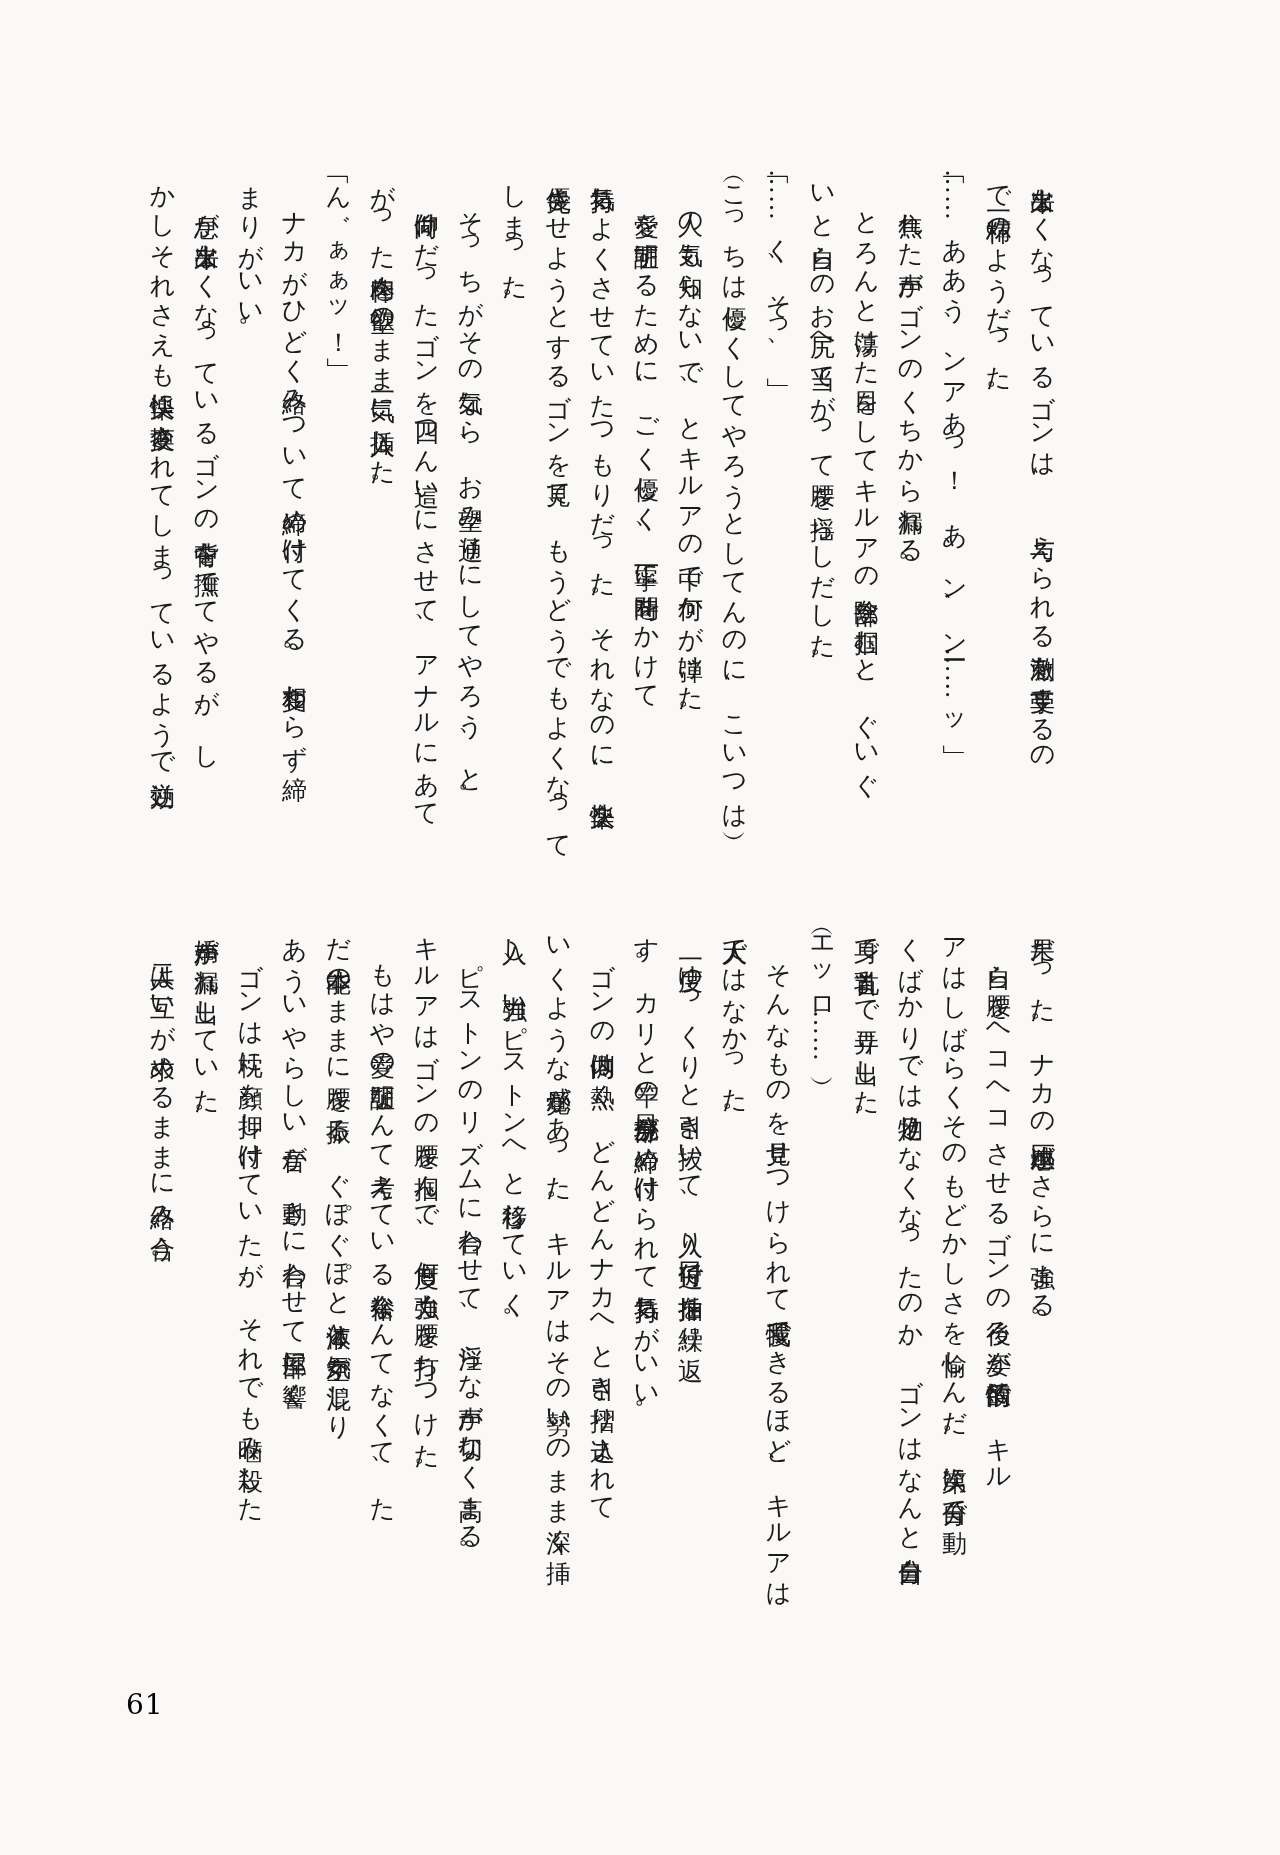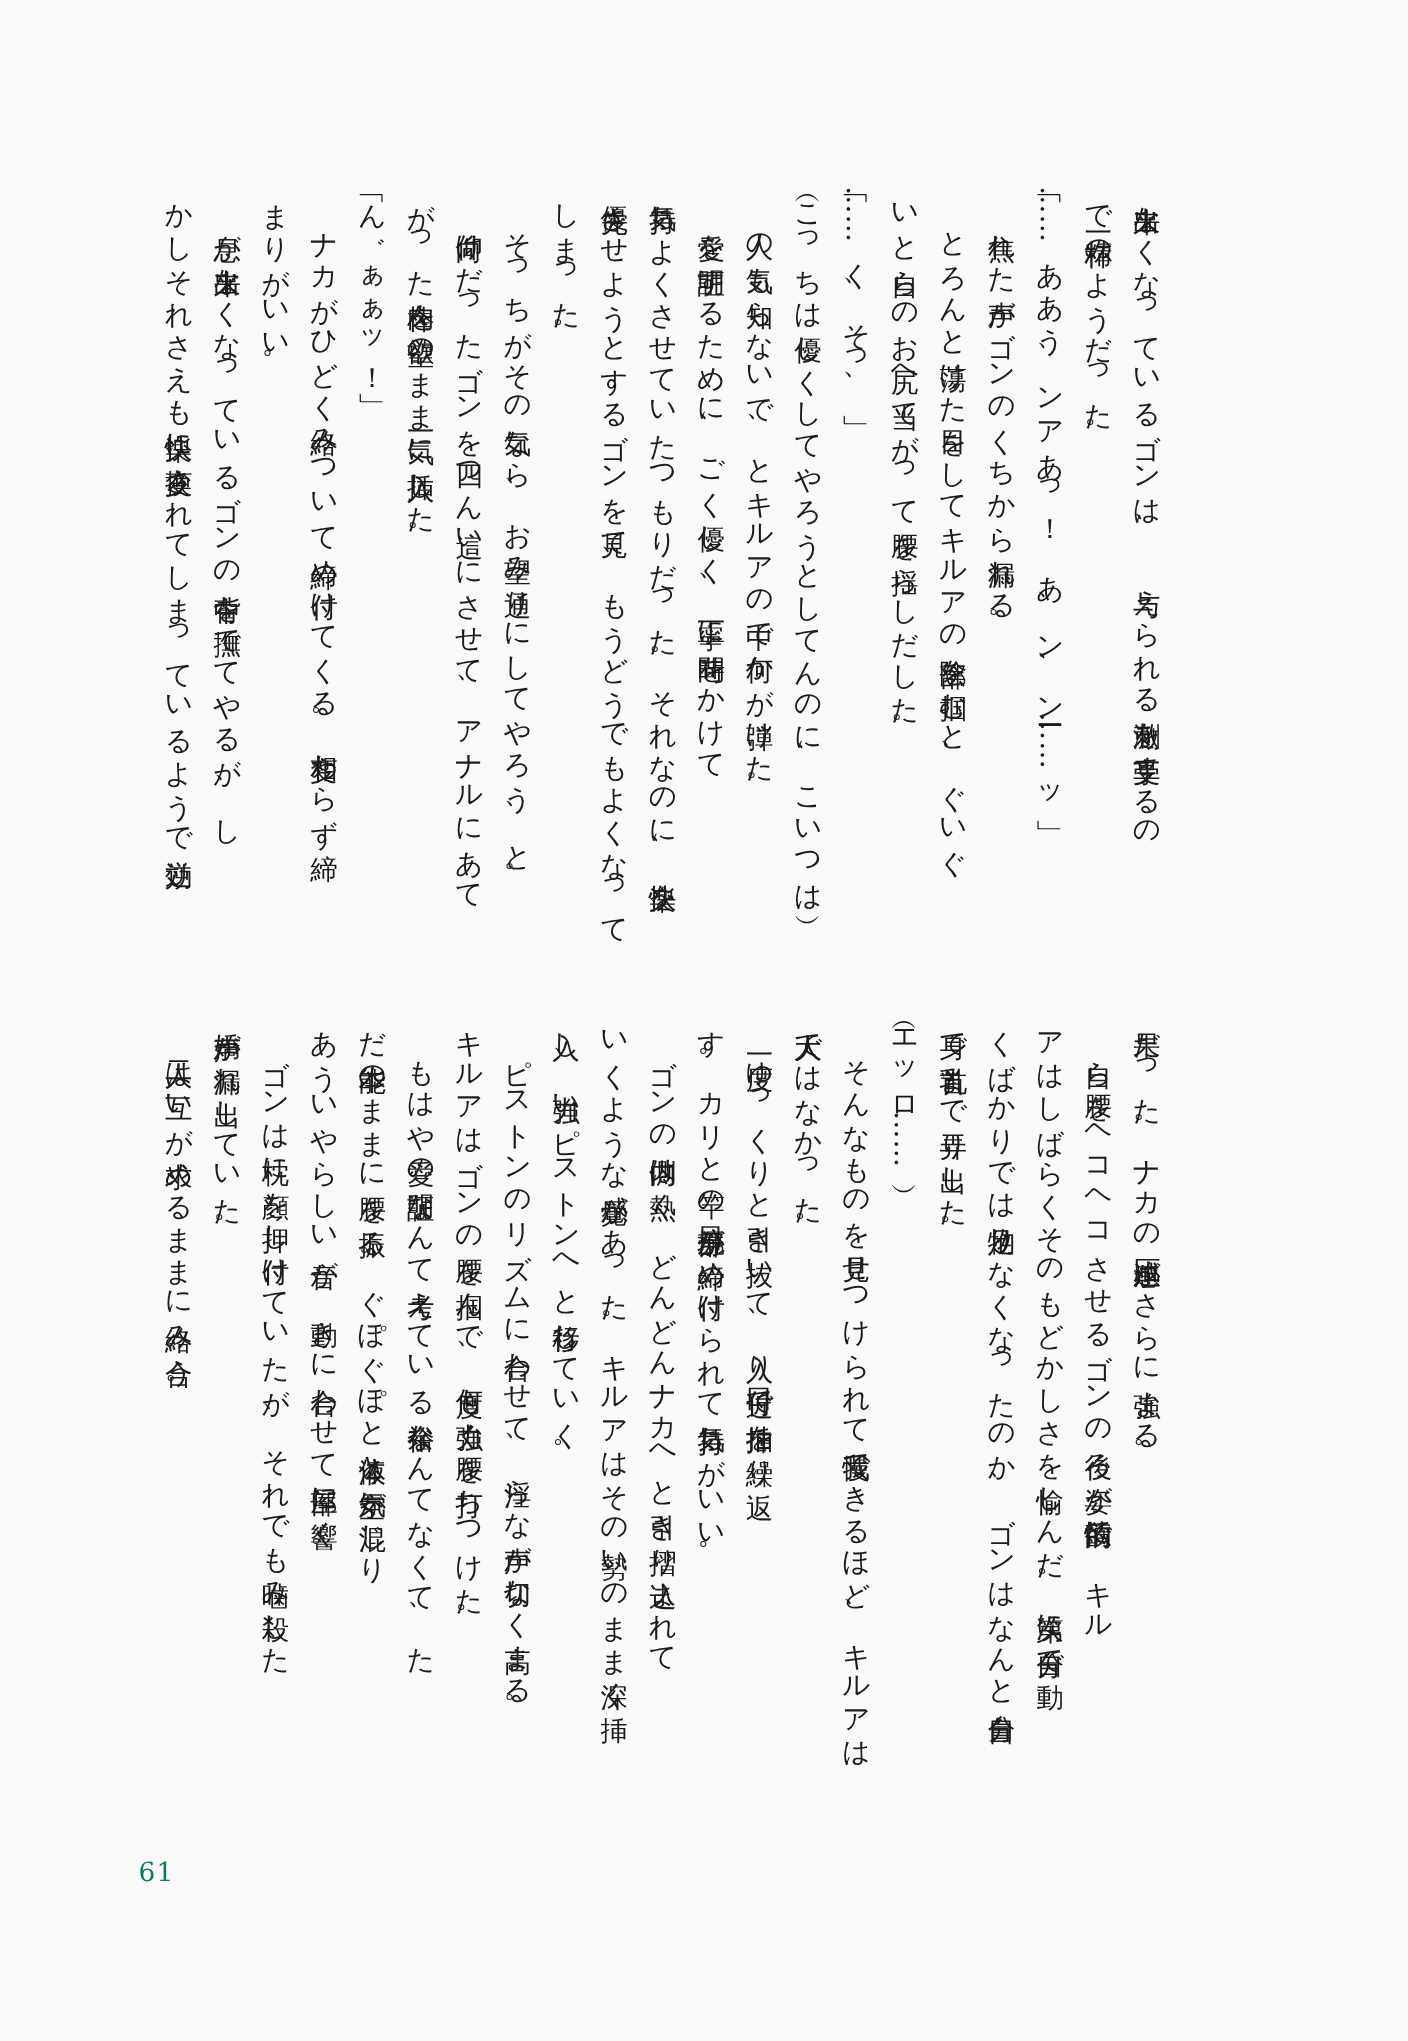--- a/index.html
+++ b/index.html
@@ -40,23 +40,23 @@
     padding: 0;
   }
   .line.indent {
     text-indent: 26px;
   }
   .pagenum {
     position: absolute;
     left: 126px;
     top: 1688px;
     writing-mode: horizontal-tb;
-    font-size: 24px;
+    font-size: 28px;
     letter-spacing: 1px;
-    color: #0f766e;
+    color: #000000;
   }
 </style>
 </head>
 <body>
 
 <div class="page">
   <section class="band band-upper">
       <p class="line">出来なくなっているゴンは、　与えられる刺激を享受するの</p>
       <p class="line">で精一杯のようだった。</p>
       <p class="line">「……ああう、ンアあっ！　あ、ン、ンー……ッ」</p>

